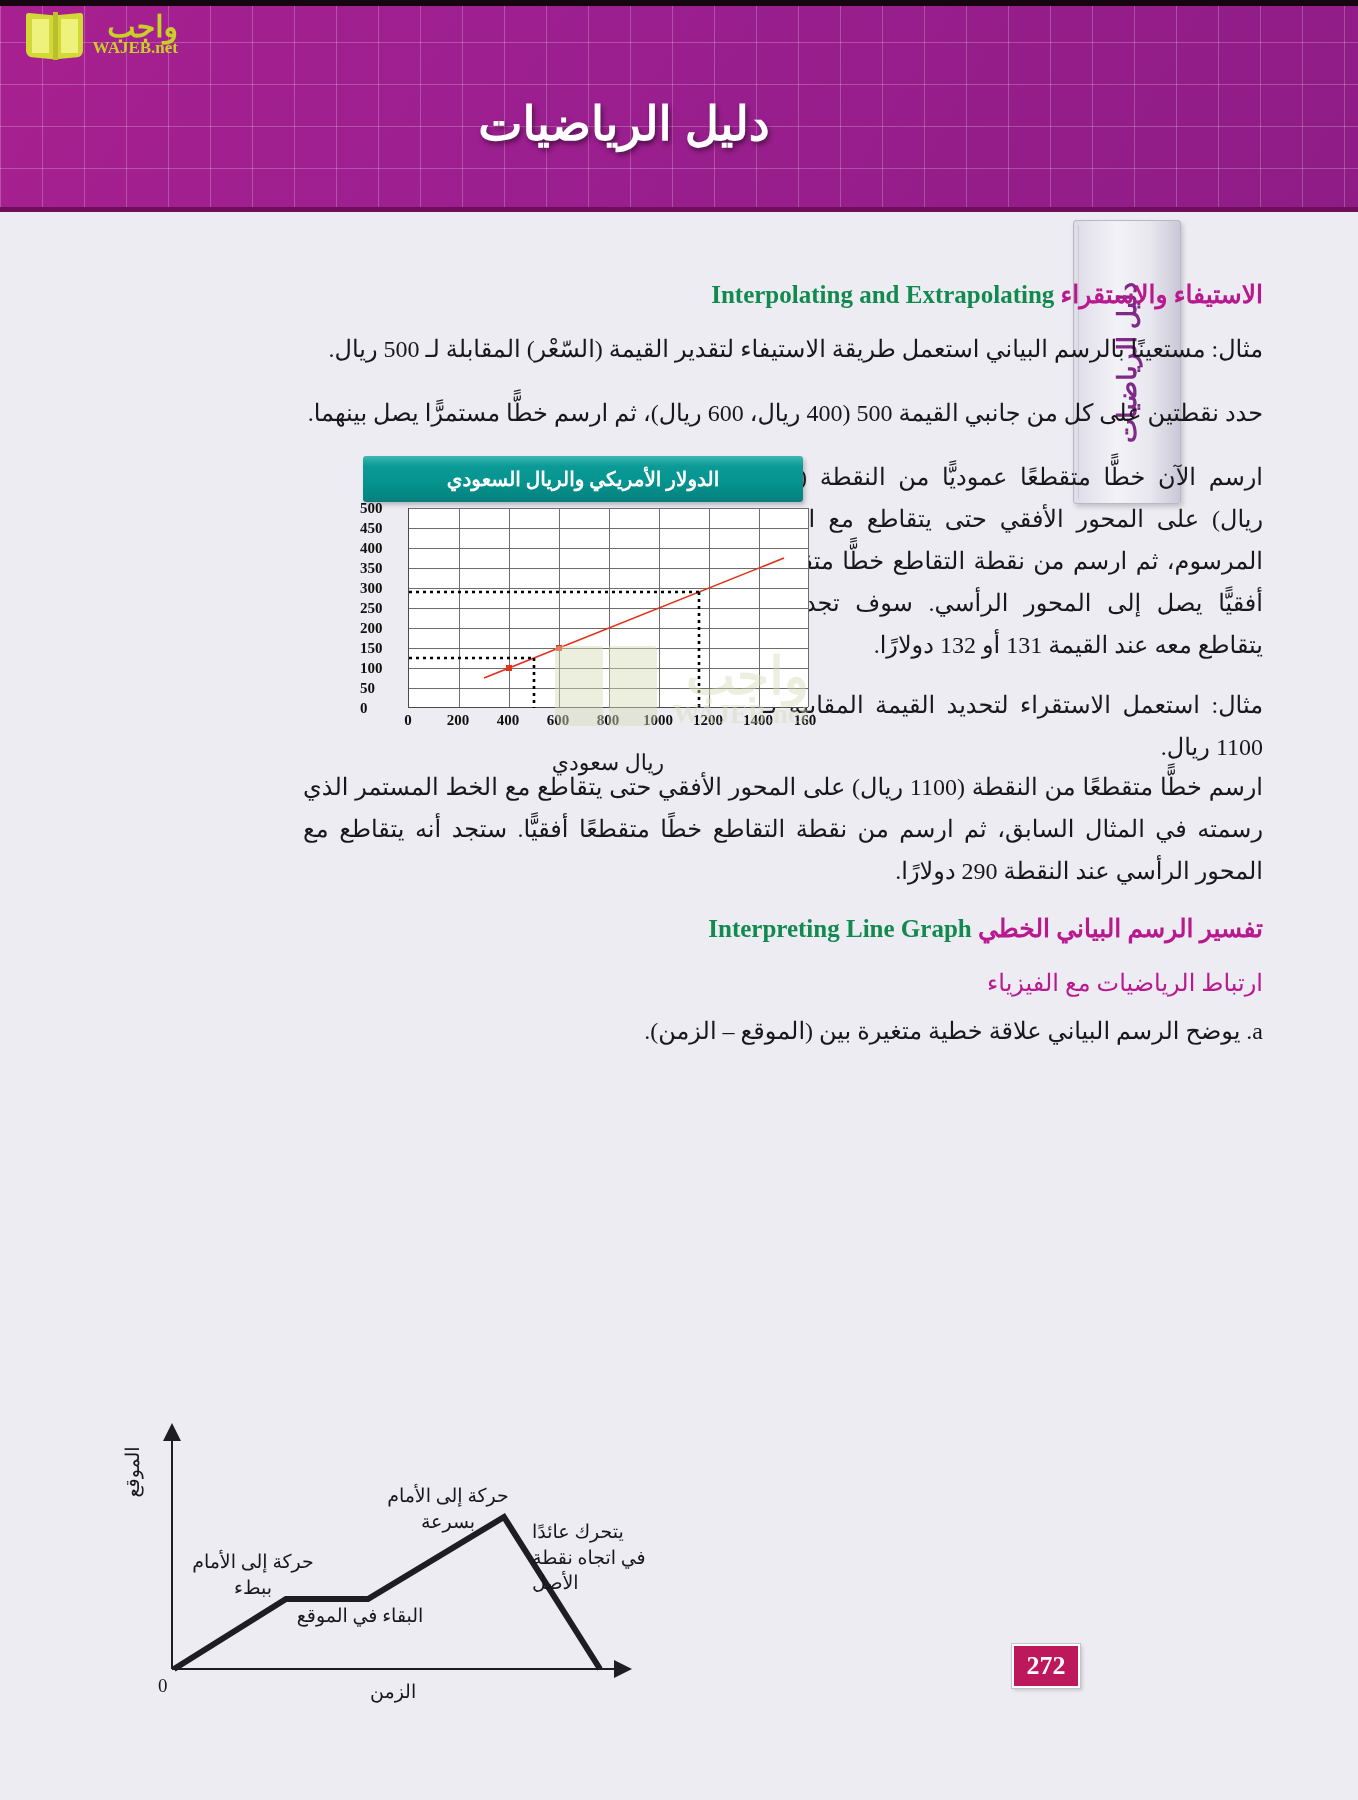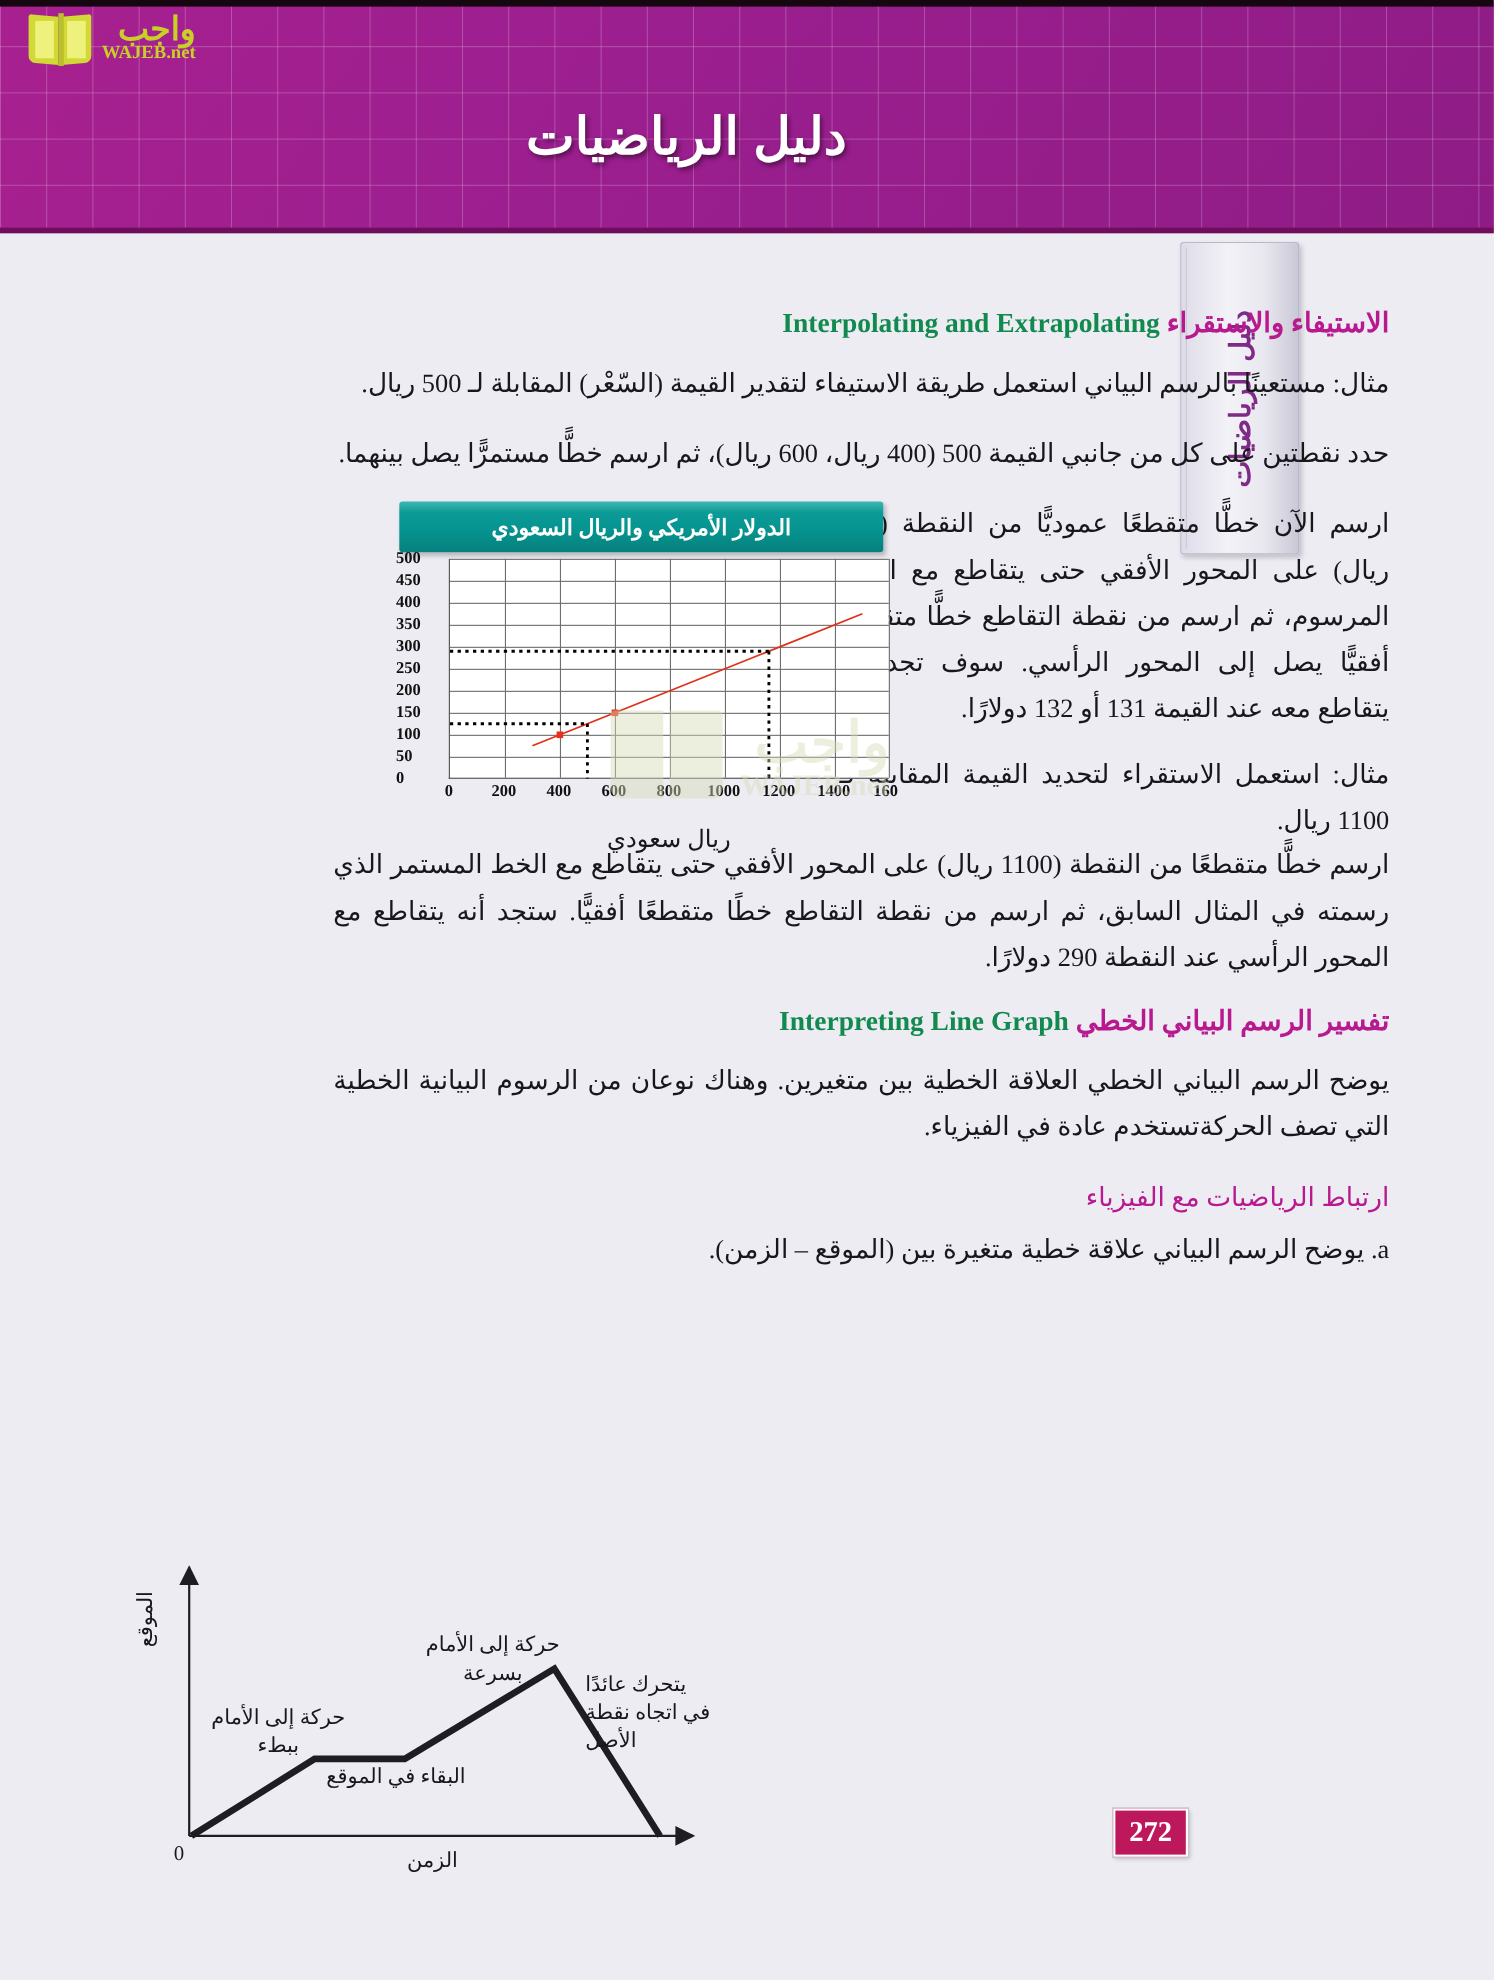--- a/index.html
+++ b/index.html
@@ -338,21 +338,20 @@
       </div>
     </div>
 
     <p class="body">ارسم خطًّا متقطعًا من النقطة (1100 ريال) على المحور الأفقي حتى يتقاطع مع الخط المستمر الذي رسمته في المثال السابق، ثم ارسم من نقطة التقاطع خطًا متقطعًا أفقيًّا. ستجد أنه يتقاطع مع المحور الرأسي عند النقطة 290 دولارًا.</p>
 
     <h2 class="section-head">
       <span class="head-ar">تفسير الرسم البياني الخطي</span>
       <span class="head-en">Interpreting Line Graph</span>
     </h2>
 
-    <p class="body">يوضح الرسم البياني الخطي العلاقة الخطية بين متغيرين. وهناك نوعان من الرسوم البيانية الخطية التي تصف الحركةتستخدم عادة في الفيزياء.</p>
 
     <p class="body rj" style="color:#b8198f; margin-bottom:6px;">ارتباط الرياضيات مع الفيزياء</p>
     <p class="body rj" style="margin-bottom:10px;">a. يوضح الرسم البياني علاقة خطية متغيرة بين (الموقع – الزمن).</p>
   </div>
 
   <div id="figure2">
     <svg id="fig2-svg" viewBox="0 0 620 310">
       <defs>
         <marker id="arrH" markerWidth="9" markerHeight="9" refX="8" refY="4.5" orient="auto">
           <path d="M0,0 L9,4.5 L0,9 z" fill="#1d1d22"></path>

